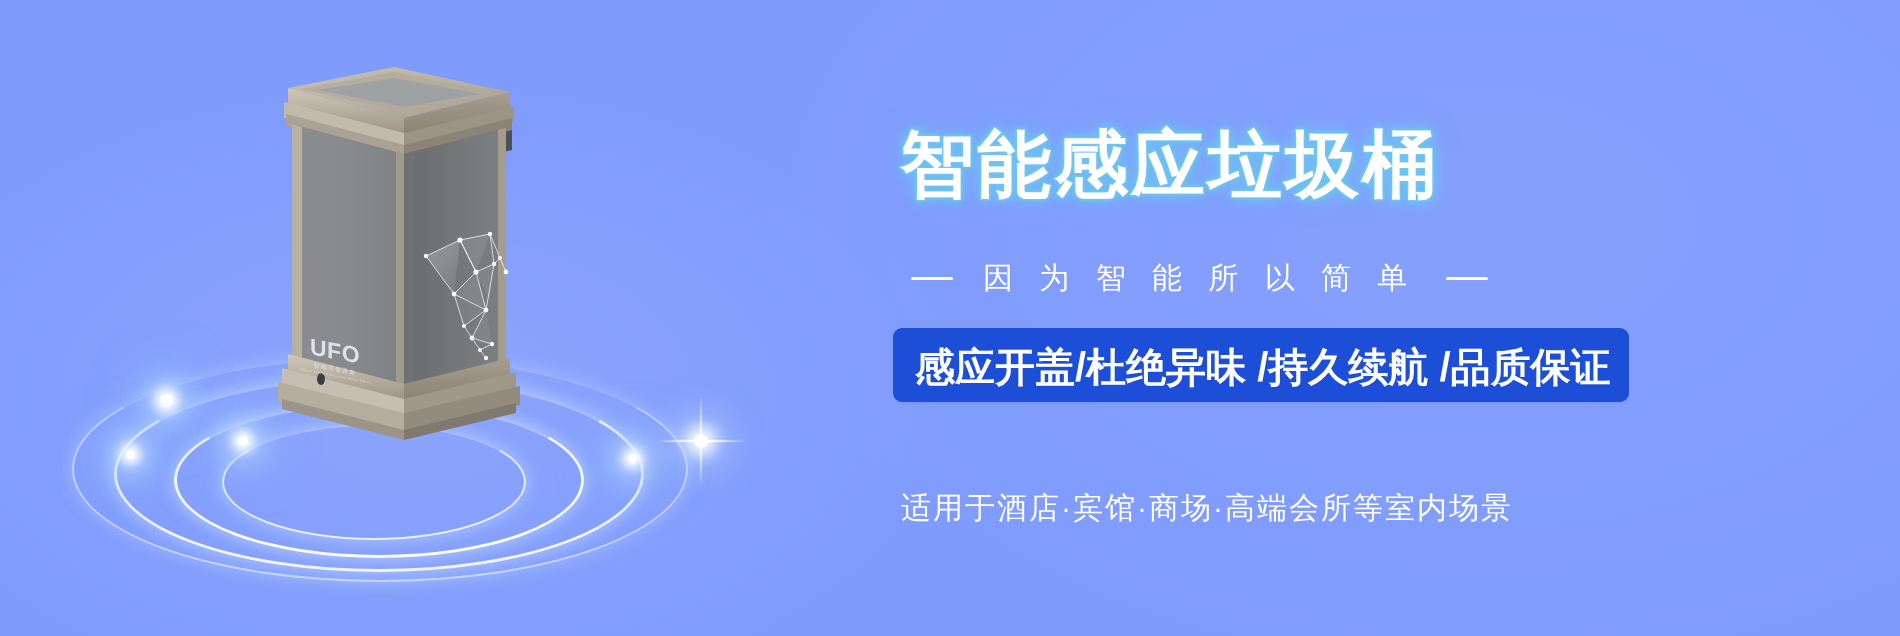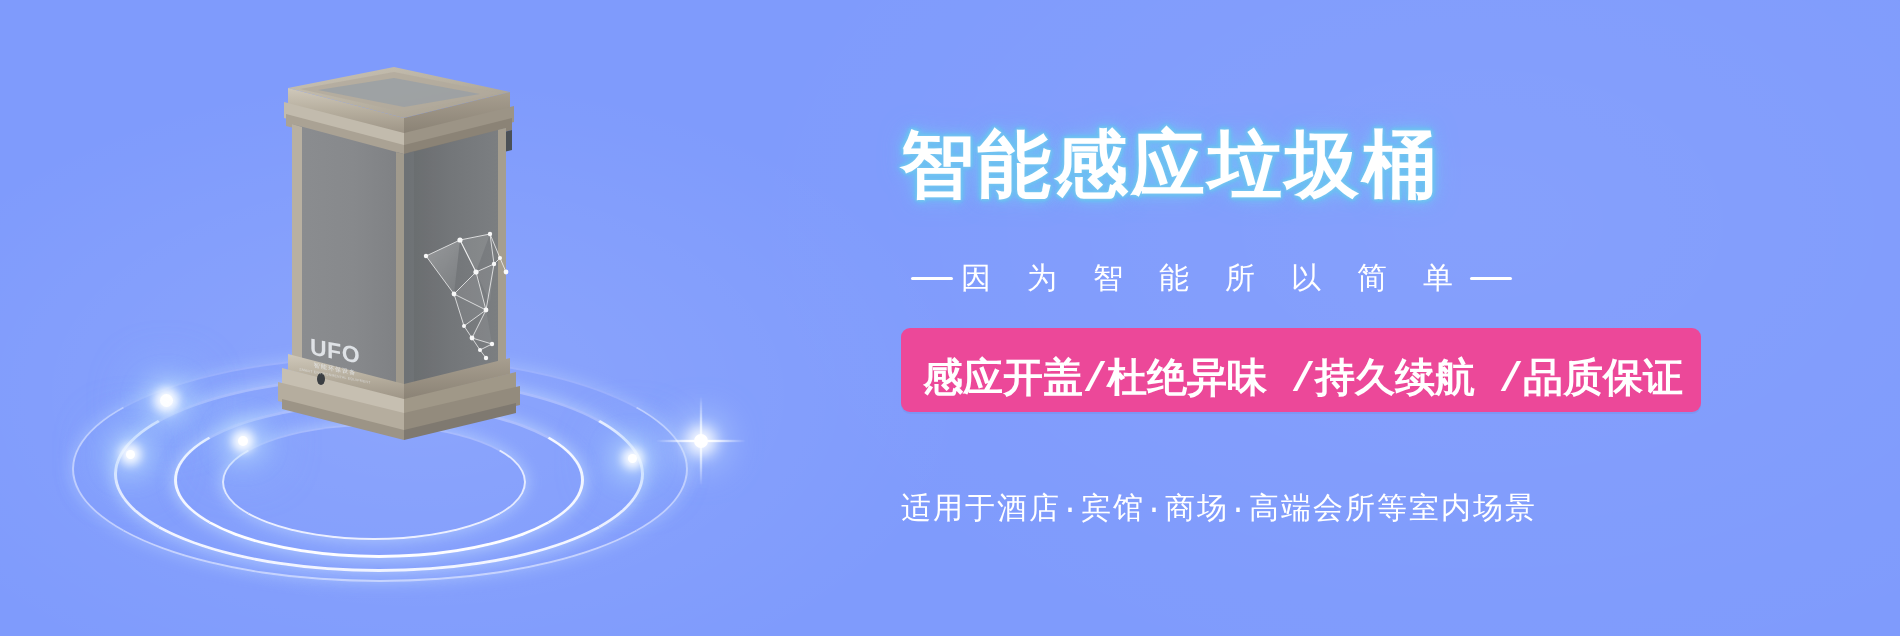--- a/index.html
+++ b/index.html
@@ -138,21 +138,21 @@
     margin-top: 3px;
     font-size: 3.4px;
     letter-spacing: .3px;
     opacity: .7;
   }
 
   
   .copy {
     position: absolute;
     left: 893px; top: 0;
-    width: 900px; height: 514px; font-family: Liberation Mono, monospace;
+    width: 900px; height: 514px;
   }
 
   .headline {
     position: absolute;
     left: 7px; top: 116px;
     font-size: 74px;
     font-weight: 700;
     color: #ffffff;
     letter-spacing: 3px;
     white-space: nowrap;
@@ -162,43 +162,43 @@
        0 2px 4px #6cc0f0, 0 -2px 4px #6cc0f0,
        0 0 14px rgba(110,200,245,0.95),
        0 0 24px rgba(120,200,250,0.65);
   }
 
   .subline {
     position: absolute;
     left: 18px; top: 258px;
     display: flex;
     align-items: center;
-    gap: 8px;
+    gap: 30px;
     color: #ffffff;
     white-space: nowrap;
   }
   .subline .rule {
     width: 42px; height: 3px;
     background: #ffffff;
     border-radius: 2px;
   }
   .subline .txt {
     font-size: 30px;
     font-weight: 400;
     letter-spacing: 9px;
   }
 
   .feature-bar {
     position: absolute;
-    left: 8px; top: 328px;
+    left: 0; top: 328px;
     height: 70px;
-    padding: 14px 18px 0 22px;
+    padding: 4px 18px 0 22px;
     display: flex;
     align-items: center;
-    background: #ec4899;
+    background: #1d4ed8;
     border-radius: 9px;
     box-shadow: 0 2px 0 rgba(0,0,0,0.04);
   }
   .feature-bar .txt {
     font-size: 40px;
     font-weight: 700;
     color: #ffffff;
     letter-spacing: 0px;
     white-space: nowrap;
   }

